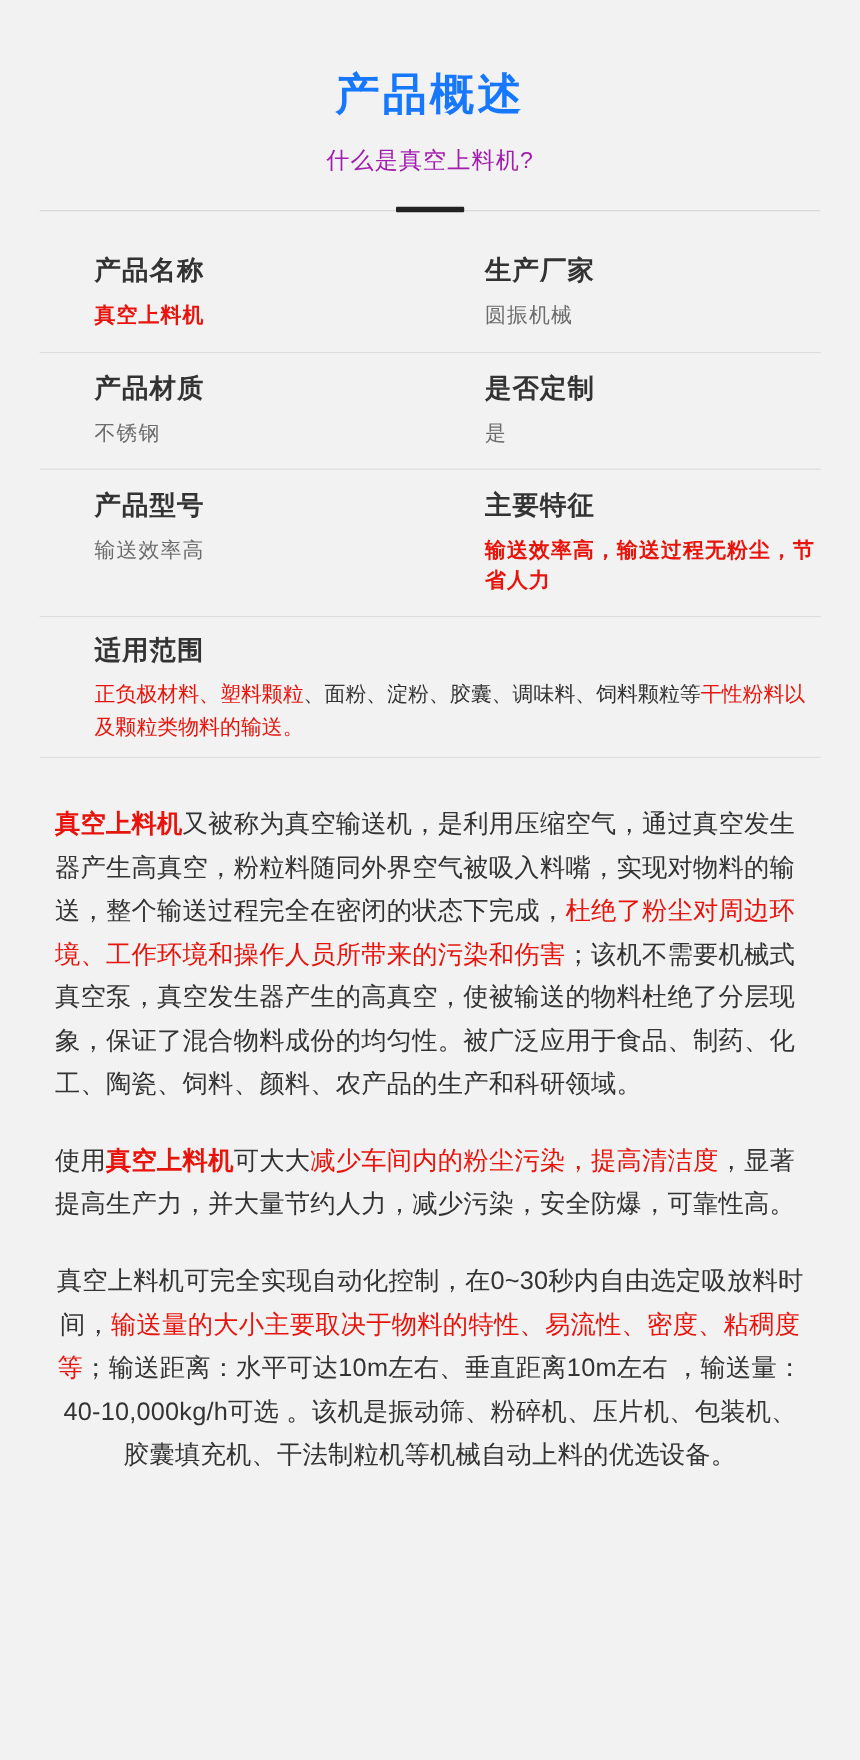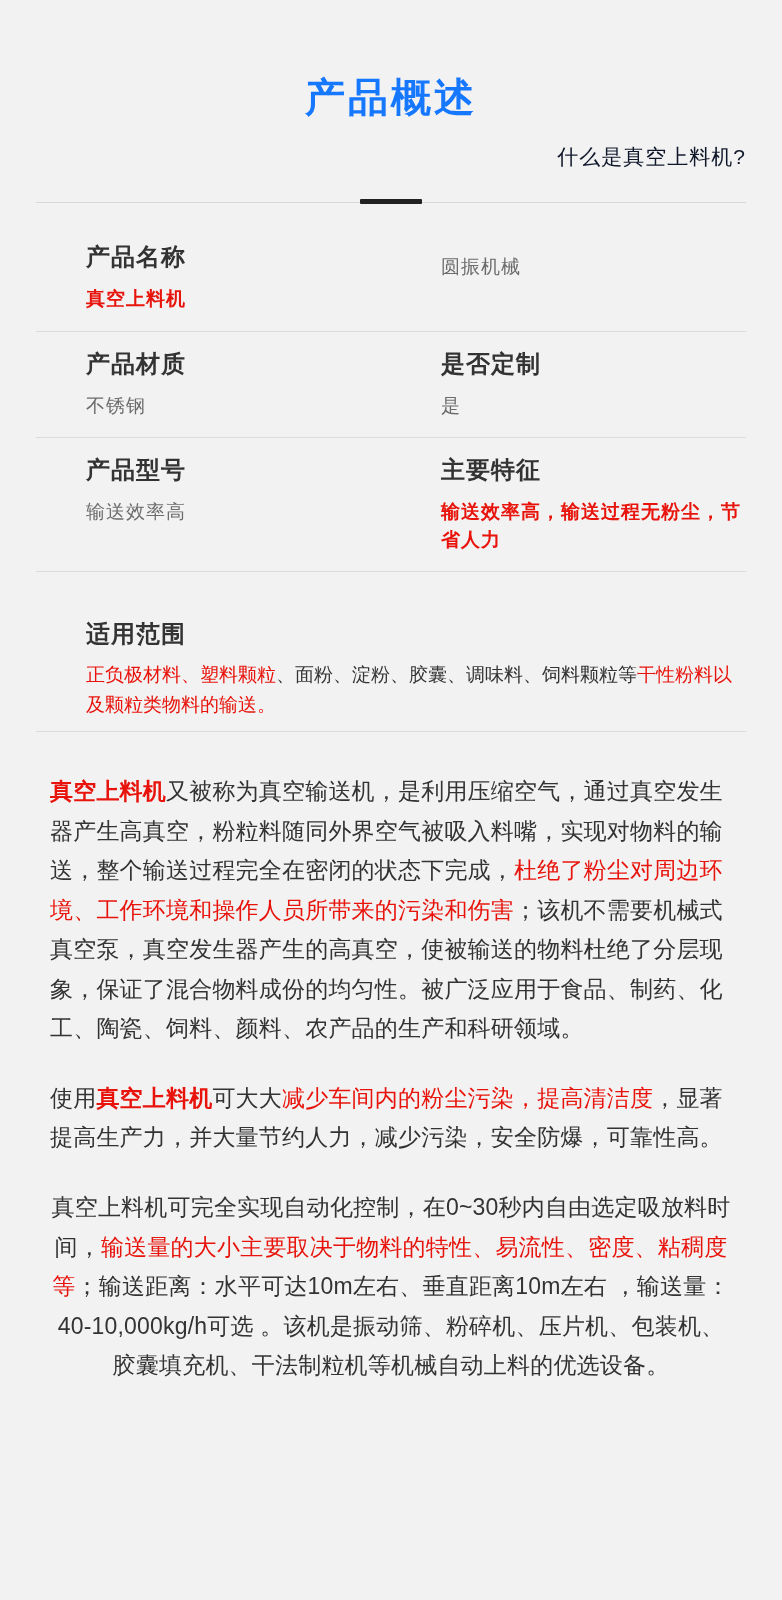--- a/index.html
+++ b/index.html
@@ -23,28 +23,27 @@
   .header {
     padding-top: 62px;
     text-align: center;
   }
   .main-title {
     font-size: 40px;
     font-weight: bold;
     color: #1677ff;
     letter-spacing: 3px;
     line-height: 1.2;
-    margin: 11px;
+    margin: 0;
   }
   .sub-title {
     margin-top: 22px;
     font-size: 21px;
-    color: #0f172a;
+    color: #a21caf;
     letter-spacing: 1px;
-    text-align: right;
   }
   .divider-wrap {
     margin-top: 26px;
     position: relative;
     height: 10px;
   }
   .divider-line {
     position: absolute;
     left: 0; right: 0;
     top: 5px;
@@ -90,21 +89,21 @@
     line-height: 1.45;
   }
   .spec-value.red {
     color: #e8140c;
     font-weight: bold;
   }
   .spec-row-full {
     border-bottom: 1px solid #dcdcdc;
     padding: 14px 0 12px 0;
   }
-  .spec-row-full .spec-cell { width: 100%; padding-right: 10px; margin-top: 32px; }
+  .spec-row-full .spec-cell { width: 100%; padding-right: 10px; }
   .scope-text {
     margin-top: 10px;
     font-size: 19px;
     line-height: 1.55;
     color: #333;
   }
   .scope-text .red-b { color: #e8140c; font-weight: normal; }
 
   
   .body-copy {
@@ -137,20 +136,21 @@
   </div>
 
   <div class="spec-table">
 
     <div class="spec-row">
       <div class="spec-cell">
         <div class="spec-label">产品名称</div>
         <div class="spec-value red">真空上料机</div>
       </div>
       <div class="spec-cell">
+        <div class="spec-label">生产厂家</div>
         <div class="spec-value">圆振机械</div>
       </div>
     </div>
 
     <div class="spec-row">
       <div class="spec-cell">
         <div class="spec-label">产品材质</div>
         <div class="spec-value">不锈钢</div>
       </div>
       <div class="spec-cell">

